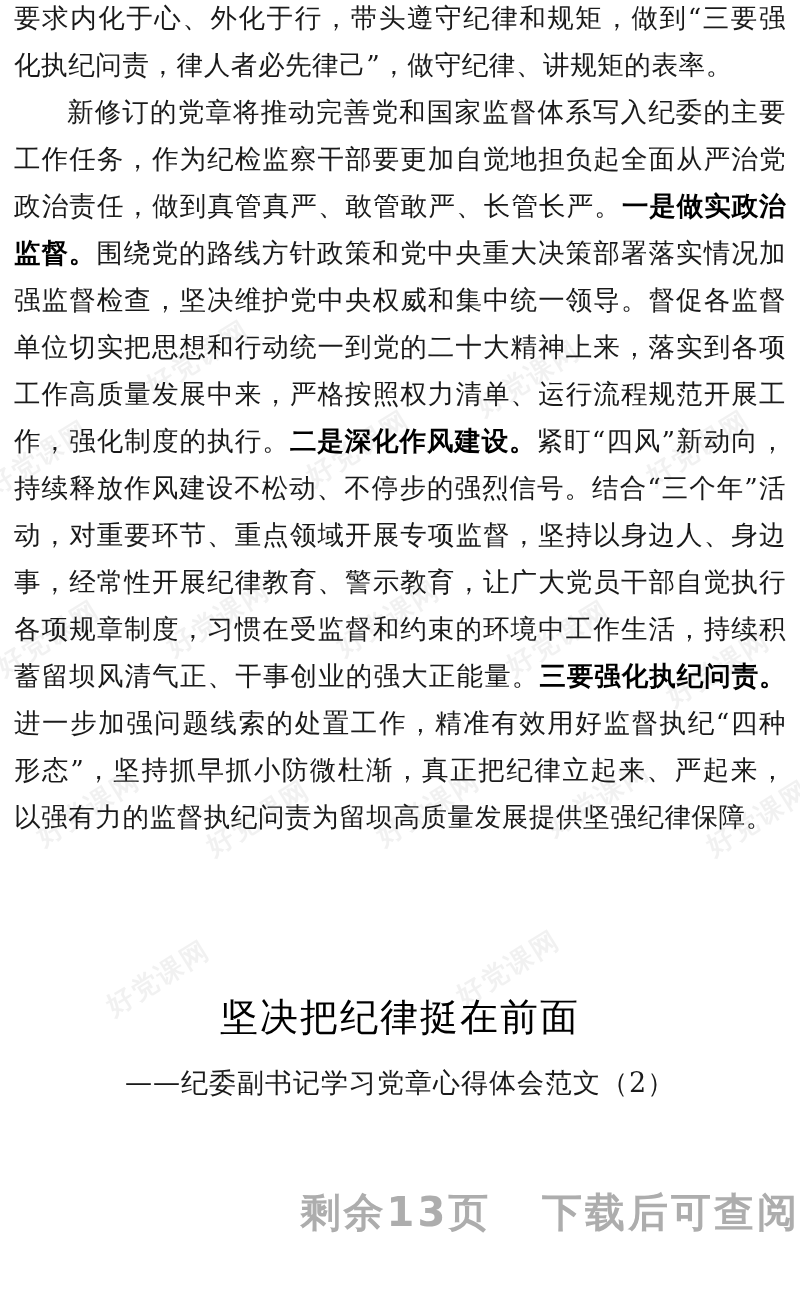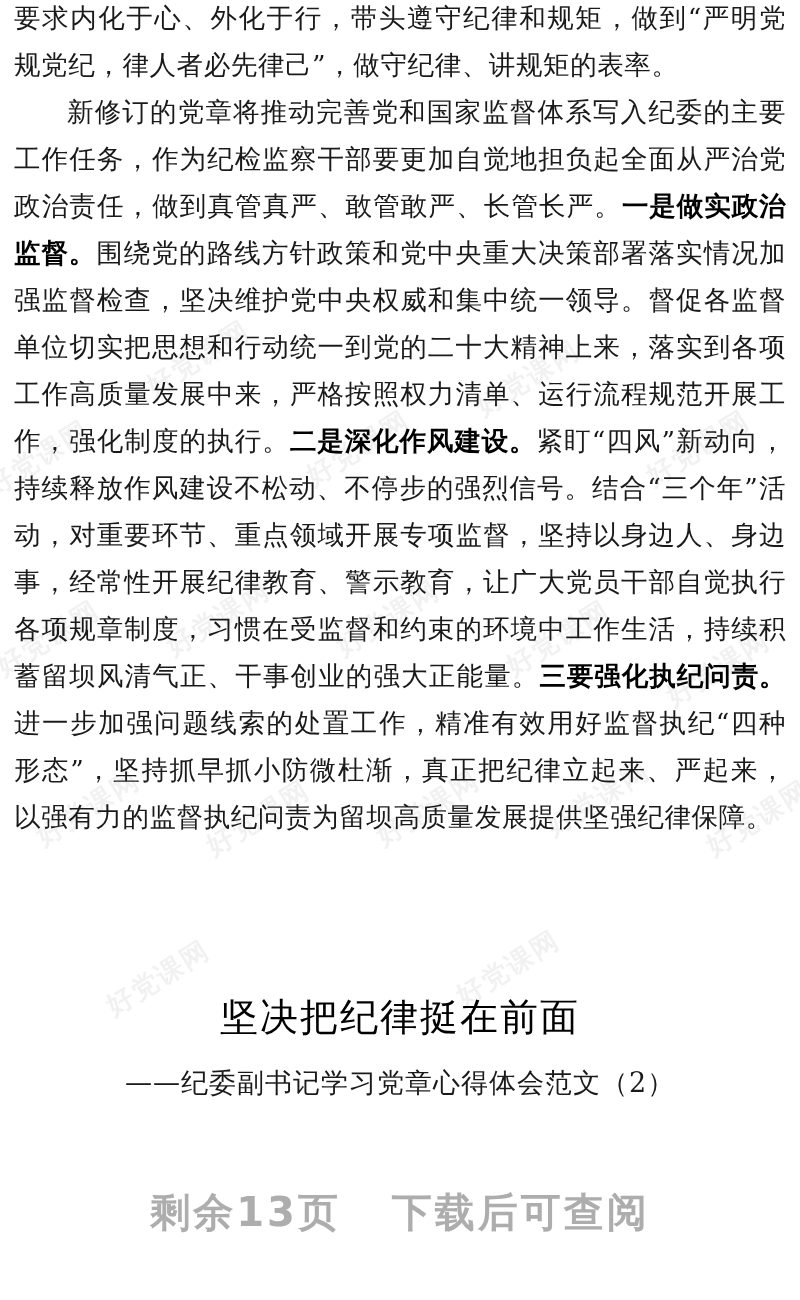--- a/index.html
+++ b/index.html
@@ -110,21 +110,21 @@
     color: #1a1a1a;
     letter-spacing: 1px;
     font-family: "DejaVu Serif", "Liberation Serif", serif;
   }
 
   
   .teaser {
     position: absolute;
     left: 0;
     right: 0;
-    text-align: center;
+    text-align: right;
     color: #adadad;
     font-size: 40px;
     line-height: 52px;
     font-weight: 700;
     letter-spacing: 3px;
     font-family: "DejaVu Sans", "Liberation Sans", sans-serif;
     white-space: pre;
   }
 </style>
 </head>
@@ -149,21 +149,21 @@
     <div class="watermark" style="left:540px; top:780px;">好党课网</div>
     <div class="watermark" style="left:700px; top:800px;">好党课网</div>
     <div class="watermark" style="left:100px; top:960px;">好党课网</div>
     <div class="watermark" style="left:450px; top:950px;">好党课网</div>
   </div>
 
   <div class="content">
 
     <div class="body-block" style="top:-6px;">
 
-      <p class="para"><span>要求内化于心、外化于行，带头遵守纪律和规矩，做到“严明党规党纪，律人者必先律己”，做守纪律、讲规矩的表率。</span></p>
+      <p class="para"><span>要求内化于心、外化于行，带头遵守纪律和规矩，做到“三要强化执纪问责，律人者必先律己”，做守纪律、讲规矩的表率。</span></p>
 
 
       <p class="para indent"><span>新修订的党章将推动完善党和国家监督体系写入纪委的主要工作任务，作为纪检监察干部要更加自觉地担负起全面从严治党政治责任，做到真管真严、敢管敢严、长管长严。</span><span class="strong-inline">一是做实政治监督。</span><span>围绕党的路线方针政策和党中央重大决策部署落实情况加强监督检查，坚决维护党中央权威和集中统一领导。督促各监督单位切实把思想和行动统一到党的二十大精神上来，落实到各项工作高质量发展中来，严格按照权力清单、运行流程规范开展工作，强化制度的执行。</span><span class="strong-inline">二是深化作风建设。</span><span>紧盯“四风”新动向，持续释放作风建设不松动、不停步的强烈信号。结合“三个年”活动，对重要环节、重点领域开展专项监督，坚持以身边人、身边事，经常性开展纪律教育、警示教育，让广大党员干部自觉执行各项规章制度，习惯在受监督和约束的环境中工作生活，持续积蓄留坝风清气正、干事创业的强大正能量。</span><span class="strong-inline">三要强化执纪问责。</span><span>进一步加强问题线索的处置工作，精准有效用好监督执纪“四种形态”，坚持抓早抓小防微杜渐，真正把纪律立起来、严起来，以强有力的监督执纪问责为留坝高质量发展提供坚强纪律保障。</span></p>
 
     </div>
 
     <div class="title-block" style="top:992px;">
       <h1 class="doc-title">坚决把纪律挺在前面</h1>
       <p class="doc-subtitle" style="margin-top:20px;">——纪委副书记学习党章心得体会范文（2）</p>
     </div>

